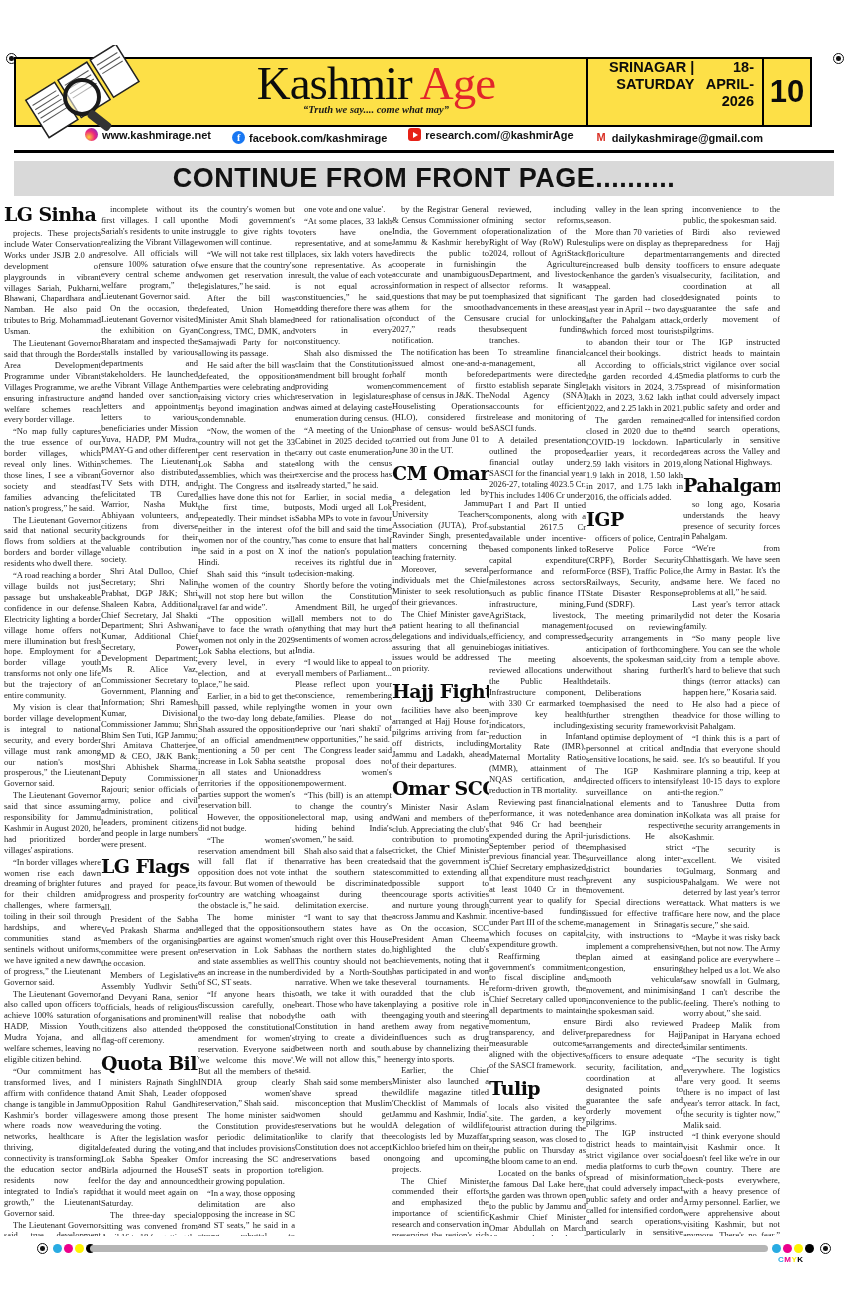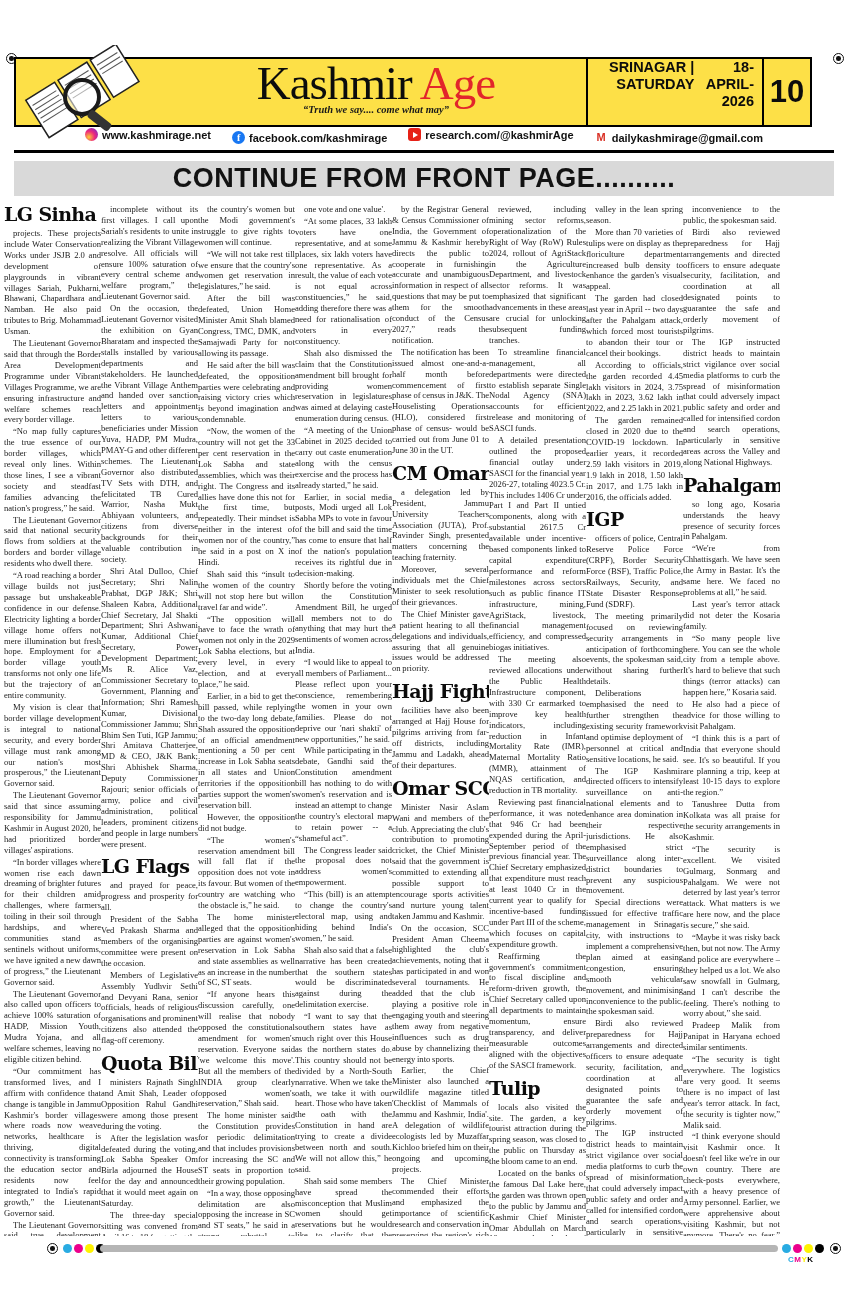--- a/index.html
+++ b/index.html
@@ -43,21 +43,21 @@
     text-align:center; color:#121212; letter-spacing:0.5px; }
 
   
   .columns { position:absolute; left:4px; top:204px; width:820px; height:1032px; display:flex; overflow:hidden; }
   .col { flex:0 0 97px; width:97px; overflow:hidden; color:#1b1b1b; }
   .col p { margin:0 0 1px 0; font-size:8.6px; line-height:10.9px; text-align:justify; text-indent:9px; word-spacing:-0.4px; }
   .col h2 { margin:7px 0 3px 0; font-family:"DejaVu Serif", serif; font-weight:bold; font-size:19px; line-height:21px; letter-spacing:-0.6px; color:#0c0c0c; white-space:nowrap; }
   .col h2:first-child { margin-top:0; }
 
   
-  .printrow { position:absolute; left:16px; top:1242px; width:684px; height:26px;text-align:right; }
+  .printrow { position:absolute; left:6px; top:1242px; width:684px; height:26px;text-align:right; }
   .dot { position:absolute; width:9px; height:9px; border-radius:50%; top:2px; }
   .graybar { position:absolute; left:84px; top:3px; width:678px; height:7px; background:#b5b5b5; border-radius:4px; }
   .cmyk-label { position:absolute; left:772px; top:13px; font-family:"Liberation Sans",sans-serif; font-weight:bold; font-size:8px; letter-spacing:0.5px; }
 </style>
 </head>
 <body>
 
 <div class="page">
 
   <span class="regmark" style="left:6px; top:53px;"></span>
@@ -166,38 +166,37 @@
         <p>“In a way, those opposing delimitation are also opposing the increase in SC and ST seats,” he said in a strong rebuttal to opposition's charges of a hidden agenda behind the government's proposal of delimitation of constituencies.</p>
       </div>
       <div class="col">
         <p>one vote and one value'.</p>
         <p>“At some places, 33 lakh voters have one representative, and at some places, six lakh voters have one representative. As a result, the value of each vote is not equal across constituencies,” he said, adding therefore there was a need for rationalisation of voters in every constituency.</p>
         <p>Shah also dismissed the claim that the Constitution amendment bill brought for providing women reservation in legislatures was aimed at delaying caste enumeration during census.</p>
         <p>“A meeting of the Union Cabinet in 2025 decided to carry out caste enumeration along with the census exercise and the process has already started,” he said.</p>
         <p>Earlier, in social media posts, Modi urged all Lok Sabha MPs to vote in favour of the bill and said the time has come to ensure that half of the nation's population receives its rightful due in decision-making.</p>
         <p>Shortly before the voting on the Constitution Amendment Bill, he urged all members not to do anything that may hurt the sentiments of women across India.</p>
         <p>“I would like to appeal to all members of Parliament... Please reflect upon your conscience, remembering the women in your own families. Please do not deprive our 'nari shakti' of new opportunities,” he said.</p>
-        <p>While participating in the debate, Gandhi said the Constitution amendment bill has nothing to do with women's reservation and is instead an attempt to change the country's electoral map to retain power -- a “shameful act”.</p>
         <p>The Congress leader said the proposal does not address women's empowerment.</p>
         <p>“This (bill) is an attempt to change the country's electoral map, using and hiding behind India's women,” he said.</p>
         <p>Shah also said that a false narrative has been created that the southern states would be discriminated against during the delimitation exercise.</p>
         <p>“I want to say that the southern states have as much right over this House as the northern states do. This country should not be divided by a North-South narrative. When we take the oath, we take it with our heart. Those who have taken the oath with the Constitution in hand are trying to create a divide between north and south. We will not allow this,” he said.</p>
         <p>Shah said some members have spread the misconception that Muslim women should get reservations but he would like to clarify that the Constitution does not accept reservations based on religion.</p>
       </div>
       <div class="col">
         <p>by the Registrar General &amp; Census Commissioner of India, the Government of Jammu &amp; Kashmir hereby directs the public to cooperate in furnishing accurate and unambiguous information in respect of all questions that may be put to them for the smooth conduct of the Census 2027,” reads the notification.</p>
         <p>The notification has been issued almost one-and-a-half month before commencement of first phase of census in J&amp;K. The Houselisting Operations (HLO), considered first phase of census- would be carried out from June 01 to June 30 in the UT.</p>
         <h2>CM Omar</h2>
         <p>a delegation led by President, Jammu University Teachers Association (JUTA), Prof. Ravinder Singh, presented matters concerning the teaching fraternity.</p>
         <p>Moreover, several individuals met the Chief Minister to seek resolution of their grievances.</p>
         <p>The Chief Minister gave a patient hearing to all the delegations and individuals, assuring that all genuine issues would be addressed on priority.</p>
         <h2>Hajj Fights</h2>
         <p>facilities have also been arranged at Hajj House for pilgrims arriving from far-off districts, including Jammu and Ladakh, ahead of their departures.</p>
         <h2>Omar SCC</h2>
-        <p>Minister Nasir Aslam Wani and members of the club. Appreciating the club's contribution to promoting cricket, the Chief Minister said that the government is committed to extending all possible support to encourage sports activities and nurture young talent taken Jammu and Kashmir.</p>
+        <p>Minister Nasir Aslam Wani and members of the club. Appreciating the club's contribution to promoting cricket, the Chief Minister said that the government is committed to extending all possible support to encourage sports activities and nurture young through across Jammu and Kashmir.</p>
         <p>On the occasion, SCC President Aman Cheema highlighted the club's achievements, noting that it has participated in and won several tournaments. He added that the club is playing a positive role in engaging youth and steering them away from negative influences such as drug abuse by channelizing their energy into sports.</p>
         <p>Earlier, the Chief Minister also launched a wildlife magazine titled 'Checklist of Mammals of Jammu and Kashmir, India'. A delegation of wildlife ecologists led by Muzaffar Kichloo briefed him on their ongoing and upcoming projects.</p>
         <p>The Chief Minister commended their efforts and emphasized the importance of scientific research and conservation in preserving the region's rich biodiversity.</p>
       </div>
       <div class="col">
         <p>reviewed, including mining sector reforms, operationalization of the Right of Way (RoW) Rules 2024, rollout of AgriStack in the Agriculture Department, and livestock sector reforms. It was emphasized that significant advancements in these areas are crucial for unlocking subsequent funding tranches.</p>
         <p>To streamline financial management, all departments were directed to establish separate Single Nodal Agency (SNA) accounts for efficient release and monitoring of SASCI funds.</p>
         <p>A detailed presentation outlined the proposed financial outlay under SASCI for the financial year 2026-27, totaling 4023.5 Cr. This includes 1406 Cr under Part I and Part II untied components, along with a substantial 2617.5 Cr available under incentive-based components linked to capital expenditure performance and reform milestones across sectors such as public finance IT infrastructure, mining, AgriStack, livestock, financial management efficiency, and compressed biogas initiatives.</p>
         <p>The meeting also reviewed allocations under the Public Health Infrastructure component, with 330 Cr earmarked to improve key health indicators, including reduction in Infant Mortality Rate (IMR), Maternal Mortality Ratio (MMR), attainment of NQAS certification, and reduction in TB mortality.</p>
         <p>Reviewing past financial performance, it was noted that 946 Cr had been expended during the April-September period of the previous financial year. The Chief Secretary emphasized that expenditure must reach at least 1040 Cr in the current year to qualify for incentive-based funding under Part III of the scheme, which focuses on capital expenditure growth.</p>

